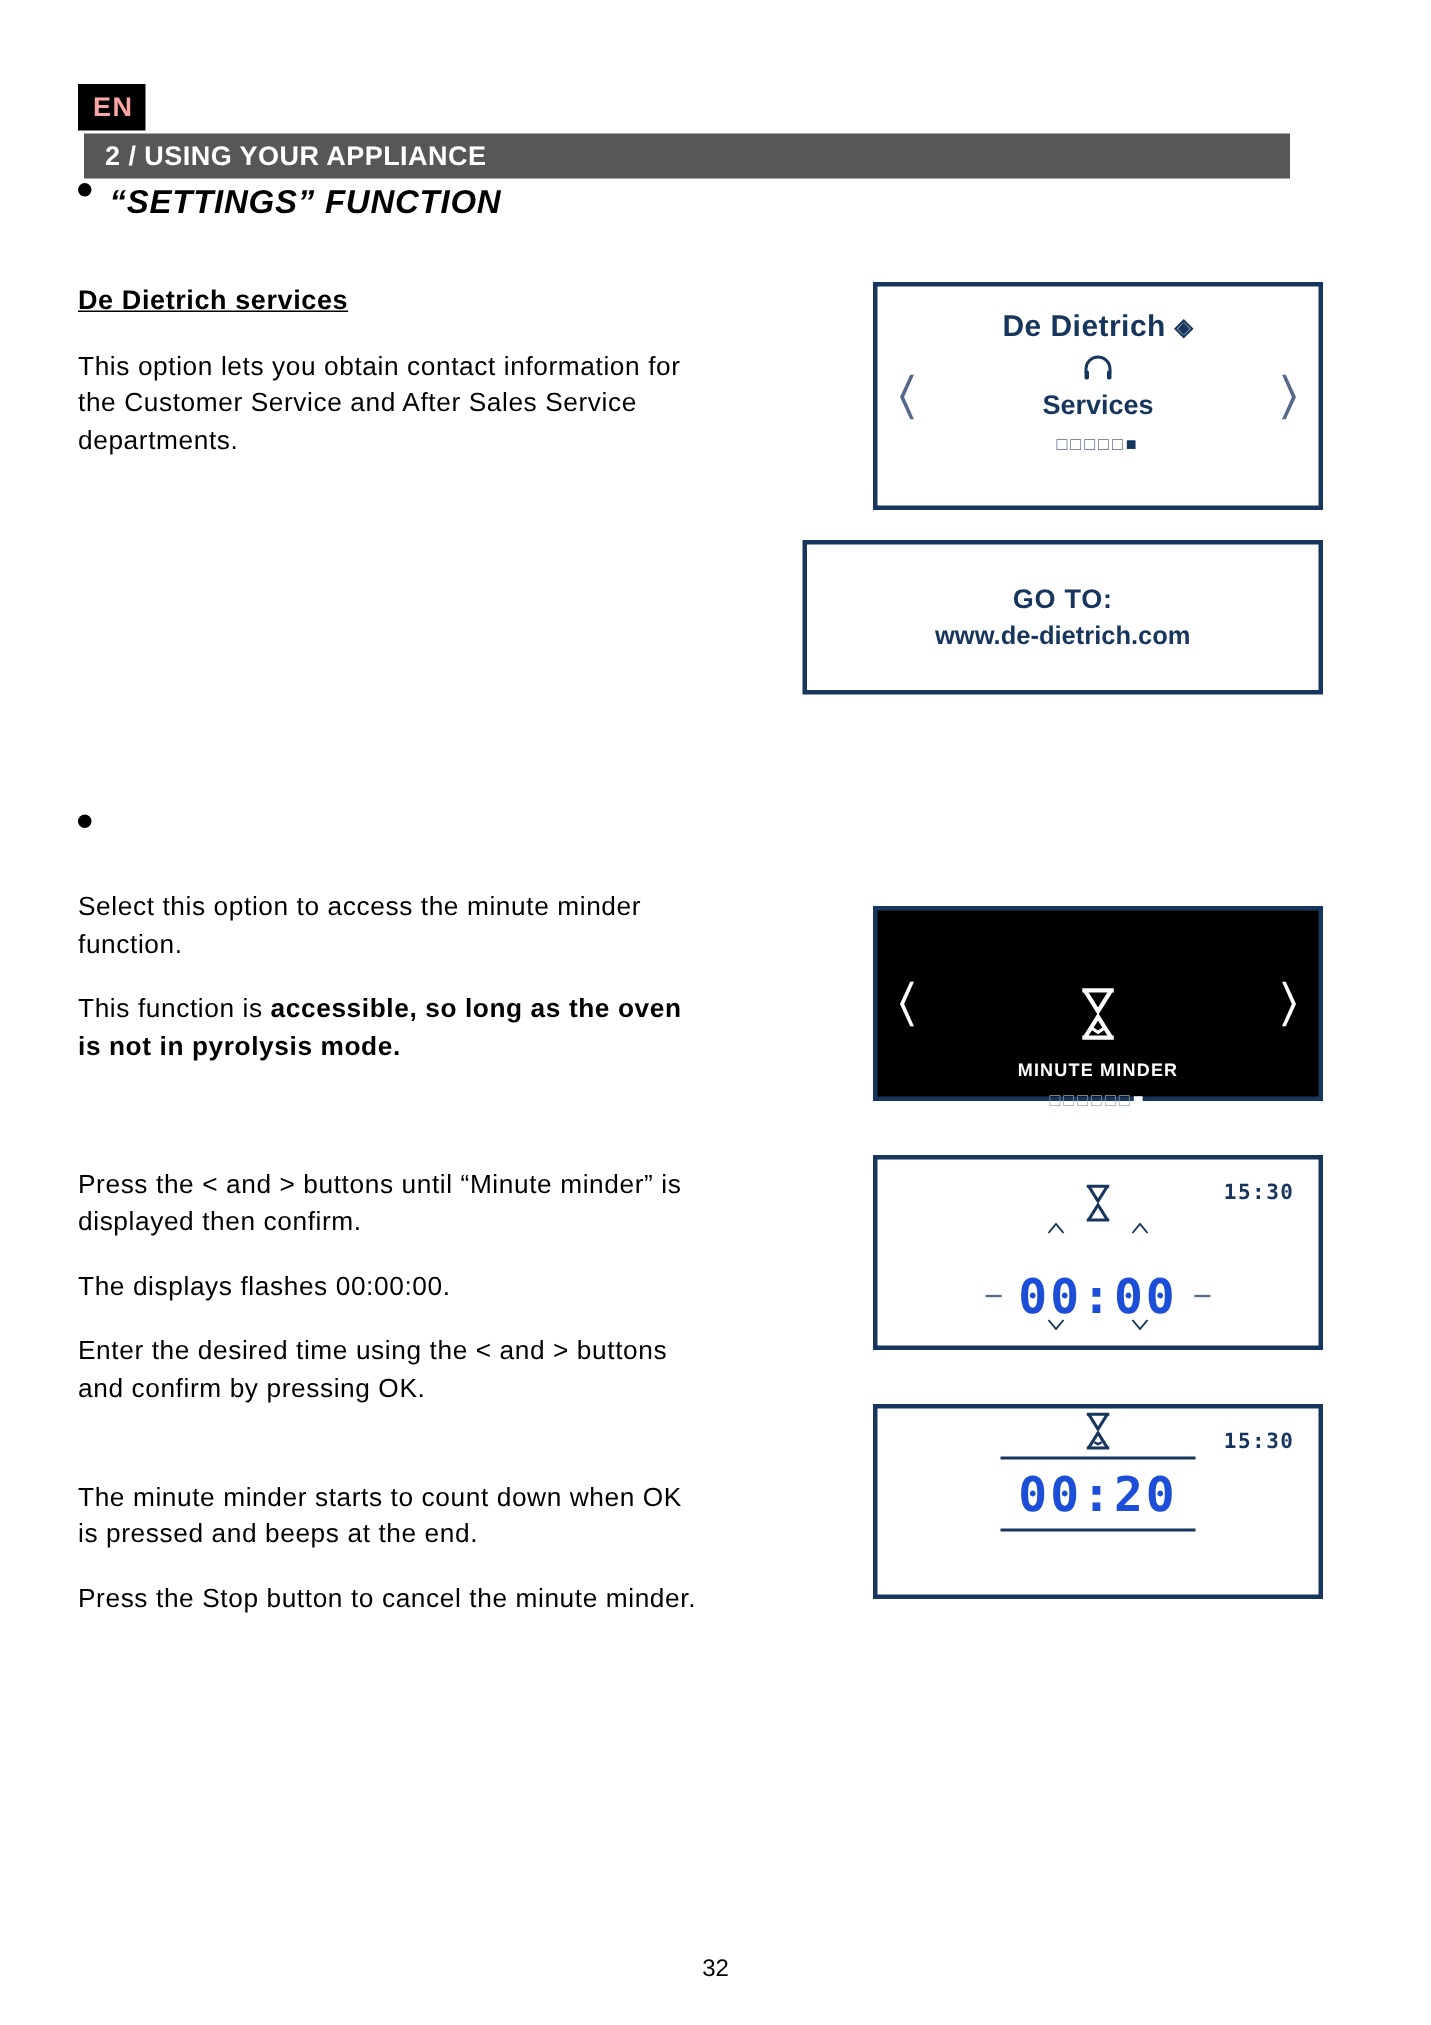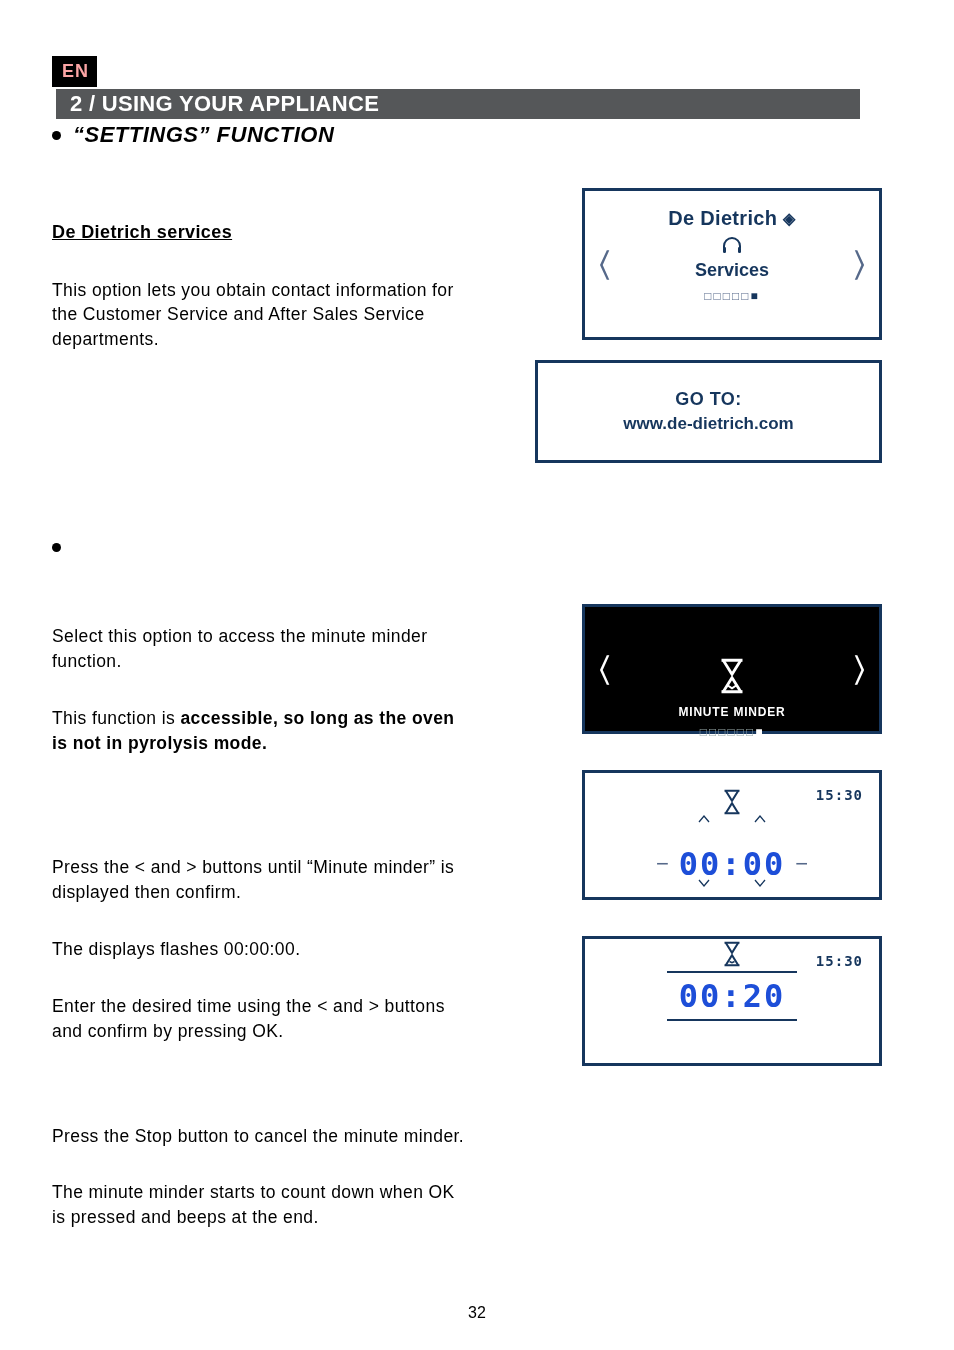--- a/index.html
+++ b/index.html
@@ -21,45 +21,45 @@
     padding: 5px 8px 5px 10px;
     display: inline-block;
     letter-spacing: 1px;
     vertical-align: top;
   }
   .header-bar {
     display: inline-block;
     background: #555759;
     color: #fff;
     font-weight: 700;
-    font-size: 22px;
+    font-size: 18px;
     height: 30px;
     line-height: 30px;
     padding-left: 14px;
     letter-spacing: 0.3px;
     width: calc(100% - 46px);
     margin-left: 4px;
     vertical-align: top;
     margin-top: 2px;
   }
   .section-title {
     font-style: italic;
     font-weight: 700;
     letter-spacing: 0.5px;
     font-size: 22px;
     margin-bottom: 40px;
     display: flex;
-    align-items: center;
+    align-items: flex-start;
   }
   .section-title .dot {
     width: 9px; height: 9px; border-radius: 50%; background:#000; margin-right: 12px;
   }
   .layout { display: flex; gap: 48px; align-items: flex-start; }
   .col-text { width: 414px; font-size: 17.5px; line-height: 1.42; letter-spacing: 0.4px; }
-  .col-text p { margin-bottom: 18px; margin-top: 32px; }
+  .col-text p { margin-bottom: 18px; }
   .col-figs { flex: 1; display: flex; flex-direction: column; gap: 20px; padding-right: 20px; }
   .sub-heading { font-weight: 700; text-decoration: underline; font-size: 18px; margin-bottom: 26px; }
   .bold { font-weight: 700; }
   .figure-box {
     border: 3px solid #16365d;
     width: 300px;
     margin-left: auto;
     background: #fff;
   }
   
@@ -159,22 +159,22 @@
   <div class="col-text">
     <p>Select this option to access the minute minder function.</p>
     <p>
       <span>This function is </span><span class="bold">accessible, so long as the oven is not in pyrolysis mode.</span>
     </p>
     <div class="spacer-md"></div>
     <p>Press the &lt; and &gt; buttons until “Minute minder” is displayed then confirm.</p>
     <p>The displays flashes 00:00:00.</p>
     <p>Enter the desired time using the &lt; and &gt; buttons and confirm by pressing OK.</p>
     <div style="height:30px;"></div>
+    <p>The minute minder starts to count down when OK is pressed and beeps at the end.</p>
     <p>Press the Stop button to cancel the minute minder.</p>
-    <p>The minute minder starts to count down when OK is pressed and beeps at the end.</p>
   </div>
 
   <div class="col-figs" style="gap:36px; padding-top:12px;">
 
     <div class="figure-box mm-screen">
       <span class="mm-nav left">〈</span>
       <span class="mm-nav right">〉</span>
       <div class="mm-center">
         <div class="hourglass hourglass-md">
           <svg width="42" height="42" viewBox="0 0 24 24" fill="none" stroke="#fff" stroke-width="1.6">

